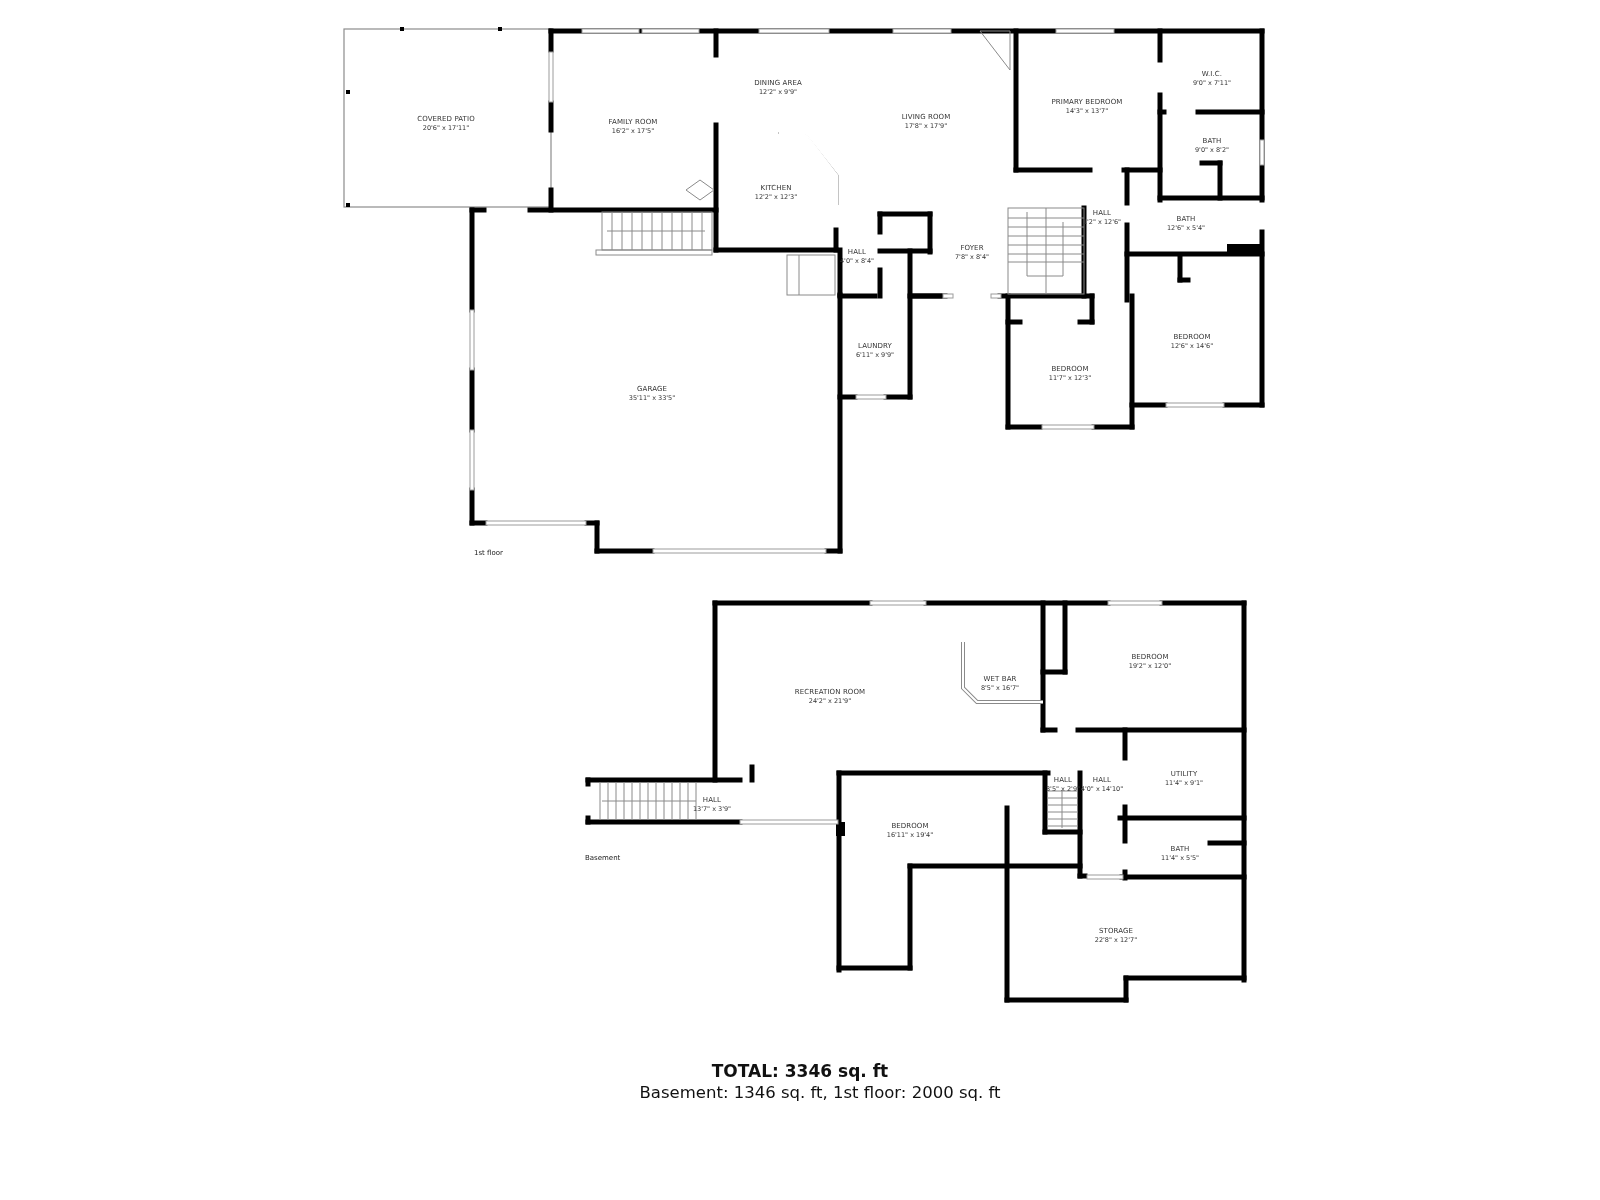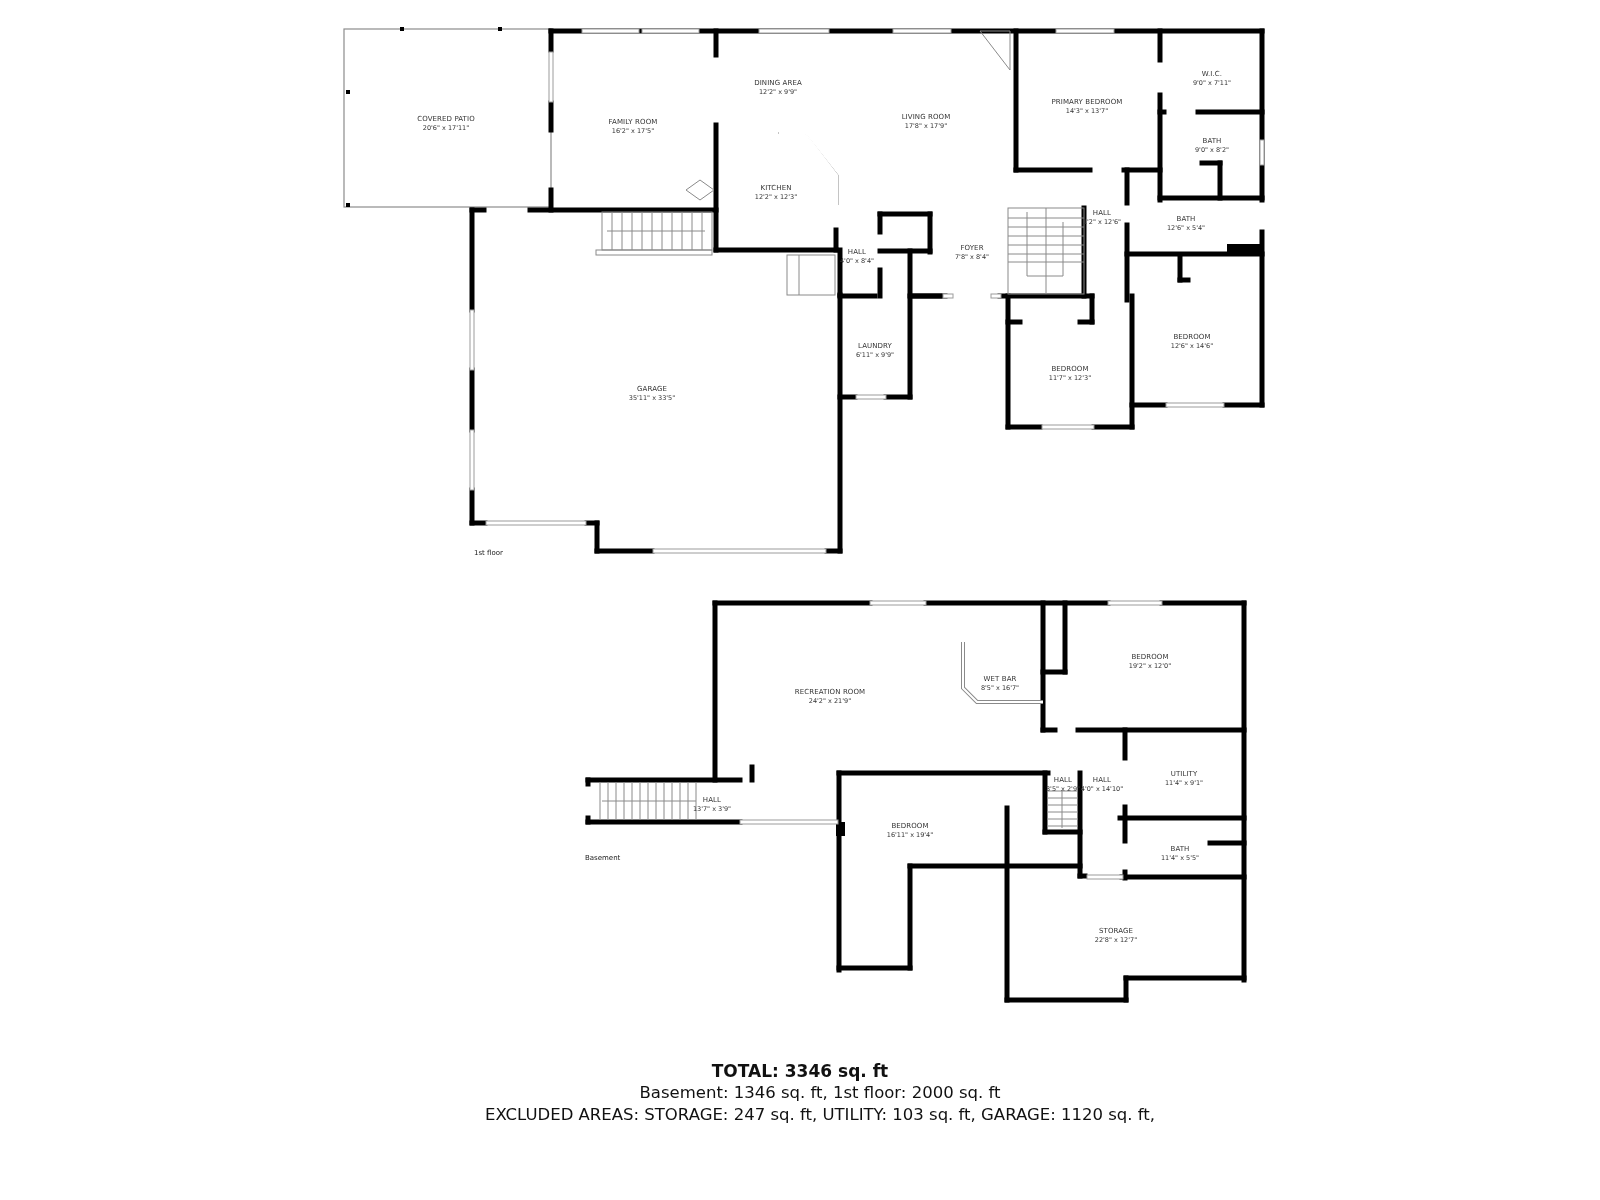--- a/index.html
+++ b/index.html
@@ -330,14 +330,13 @@
         <text class="room-dim" x="1116" y="942">22'8" x 12'7"</text>
       </g>
       <text class="floor-label" x="585" y="860">Basement</text>
     </g>
   </g>
 </svg>
 
 <div id="summary">
   <div class="total">TOTAL: 3346 sq. ft</div>
   <div class="line">Basement: 1346 sq. ft, 1st floor: 2000 sq. ft</div>
-  <div class="line">EXCLUDED AREAS: STORAGE: 247 sq. ft, UTILITY: 103 sq. ft, GARAGE: 1120 sq. ft,</div>
 </div>
 
 </body></html>

